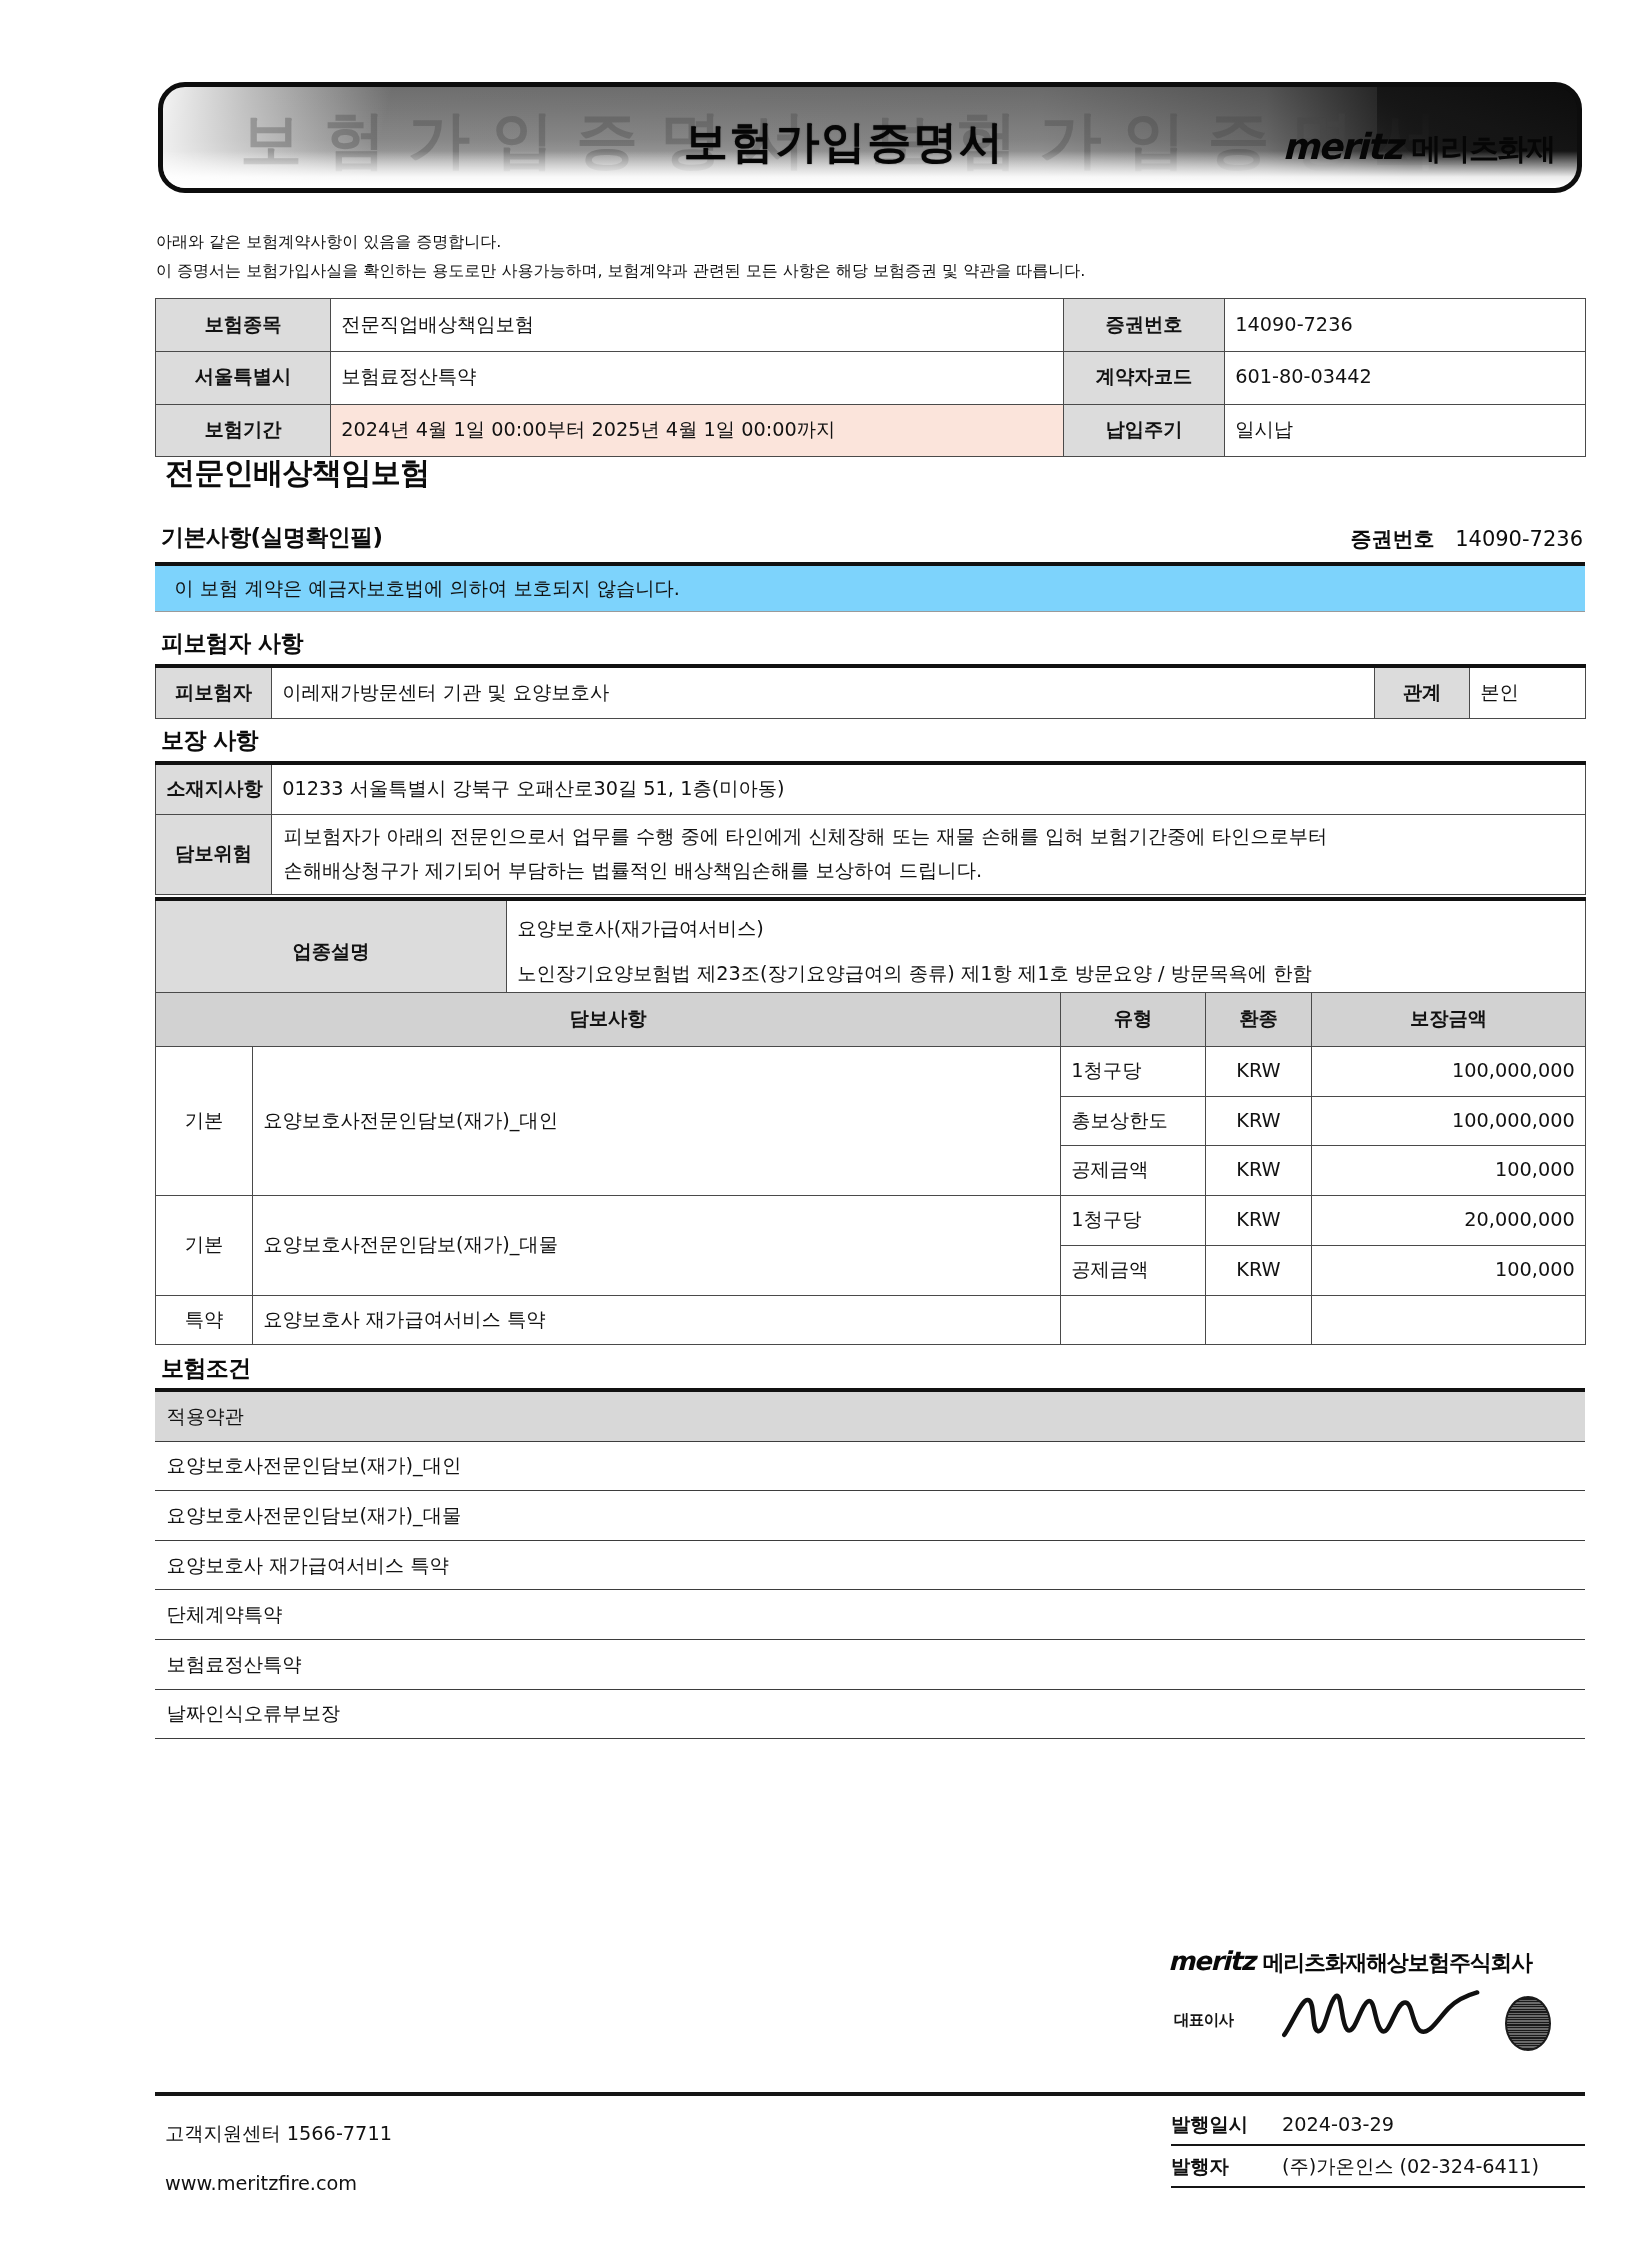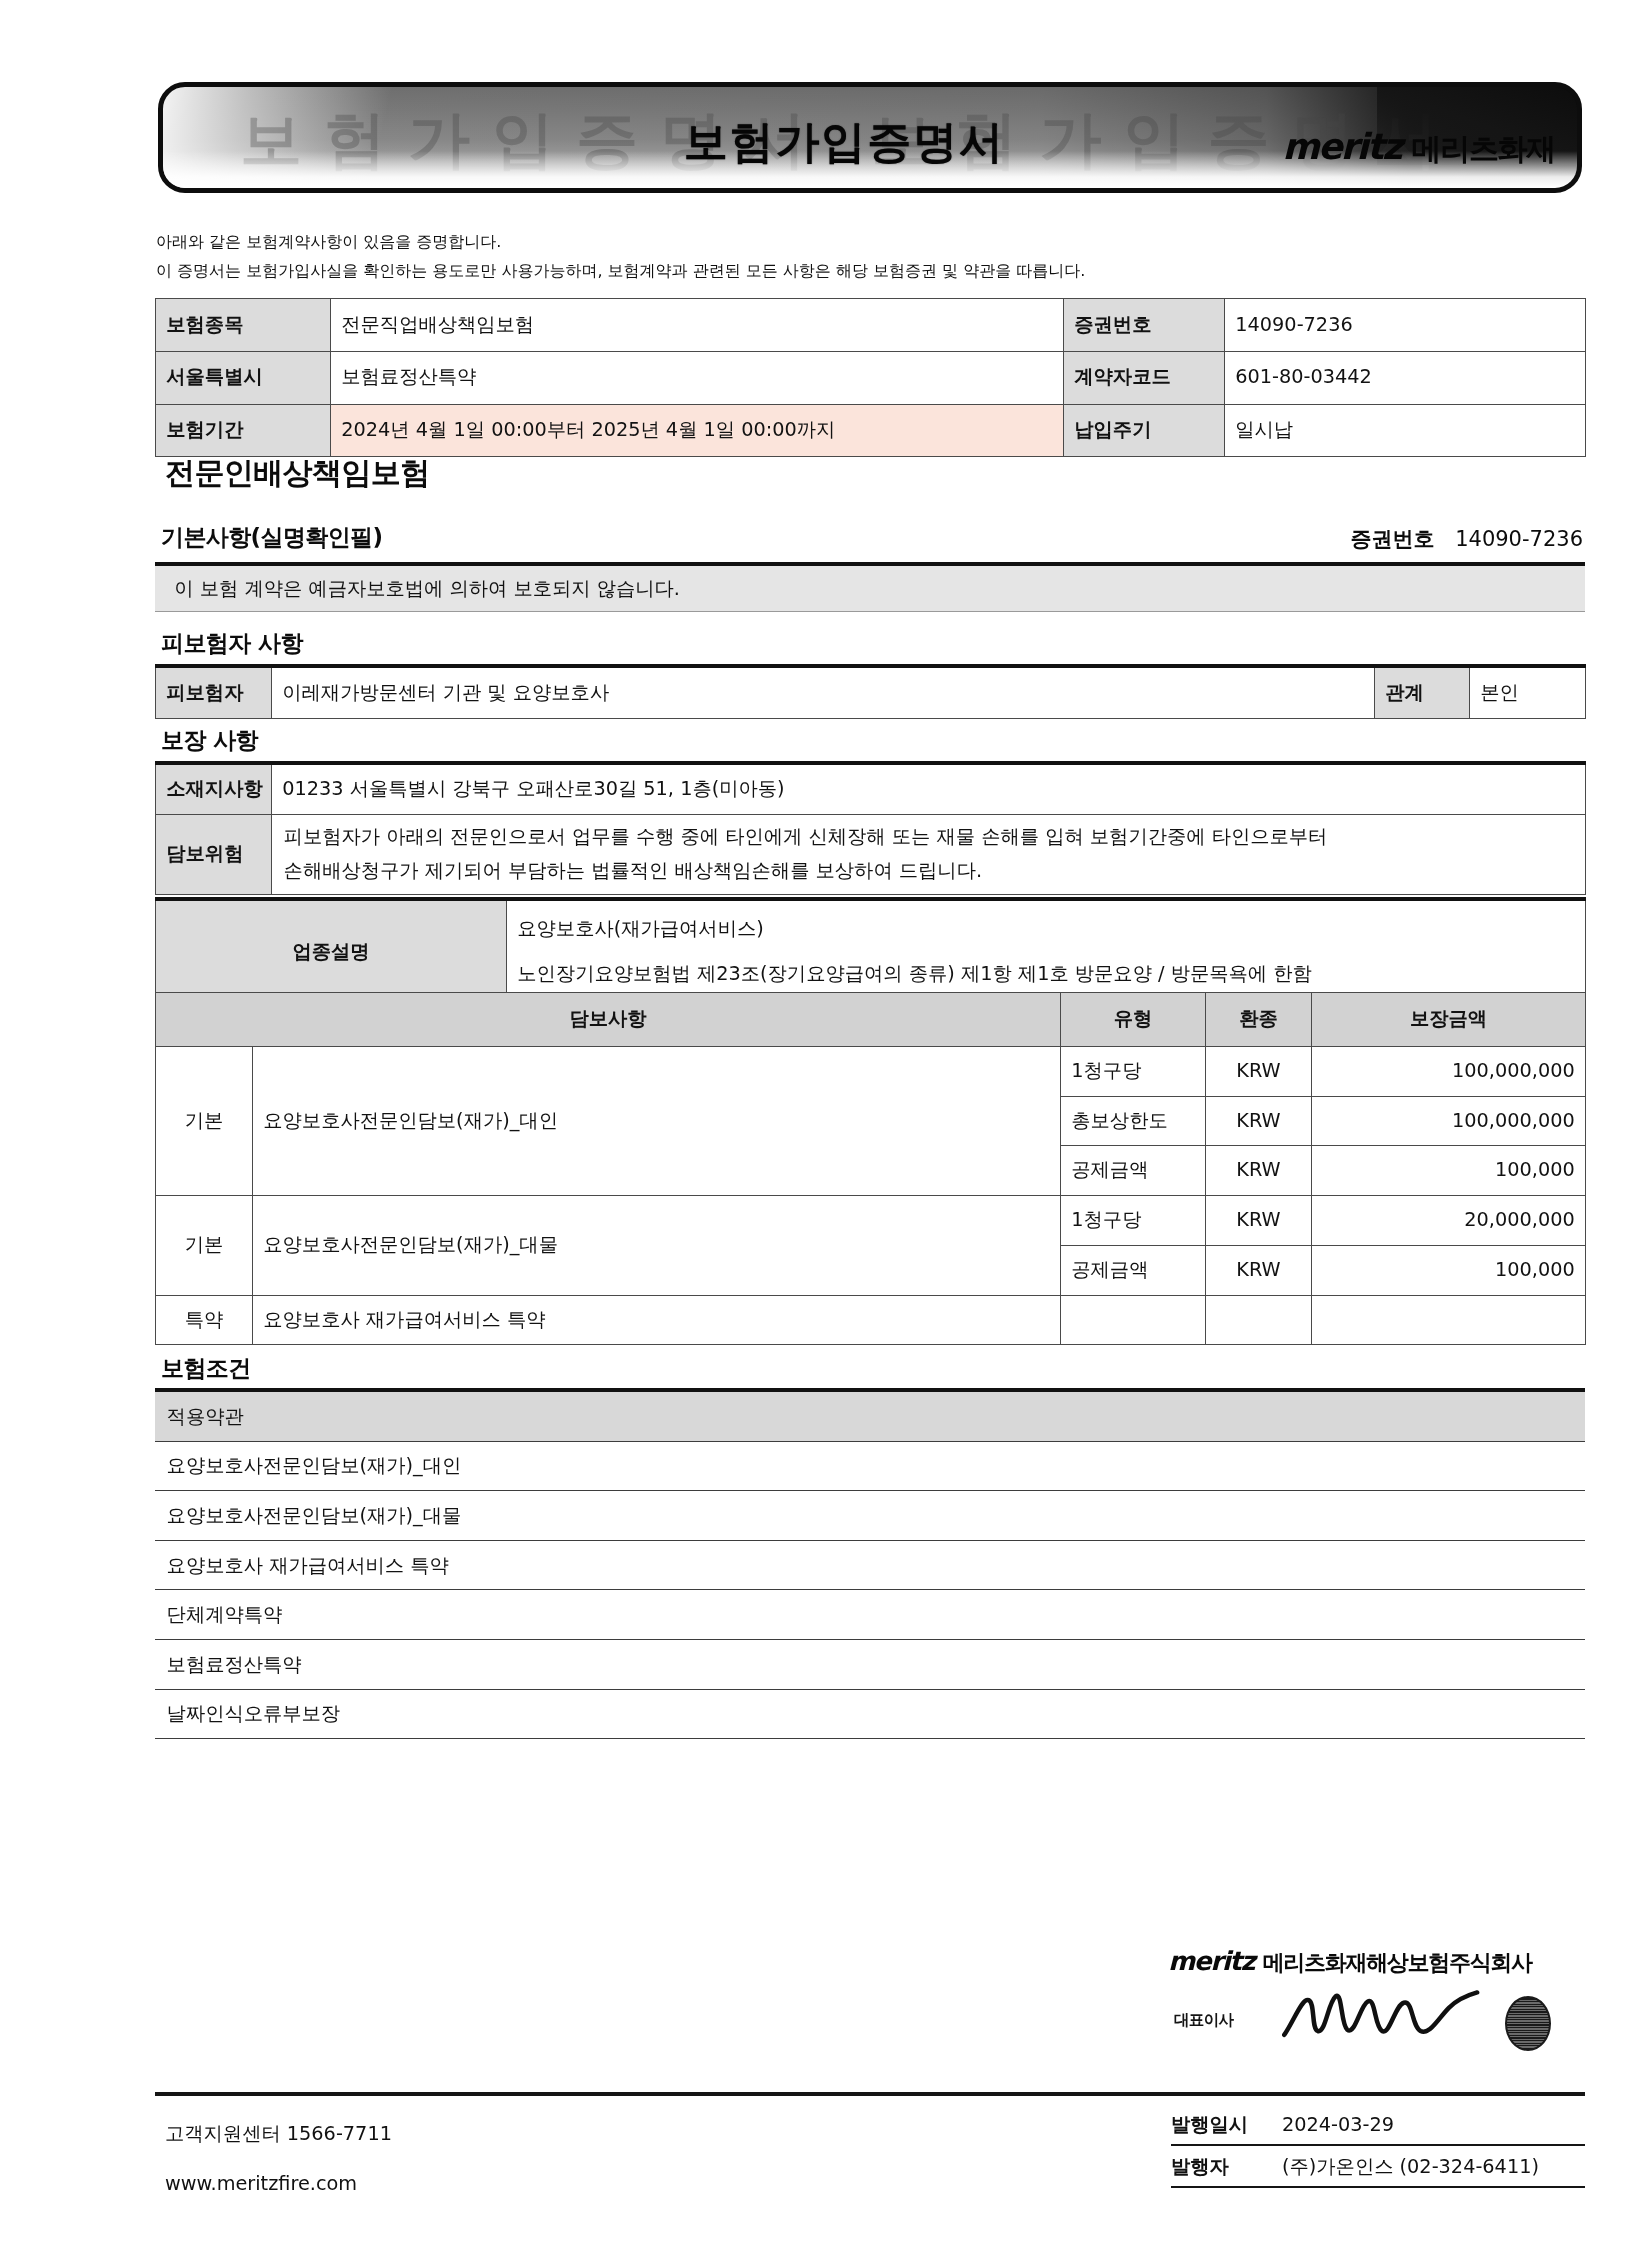--- a/index.html
+++ b/index.html
@@ -124,21 +124,21 @@
   }
   table.grid td {
     border: 0.6px solid #4a4a4a;
     padding: 6.4px 10.3px;
     vertical-align: middle;
     line-height: 1.38;
   }
   .lbl {
     background: #dcdcdc;
     font-weight: bold;
-    text-align: left;
+    text-align: center;
     white-space: nowrap;
   }
   .val { background: #ffffff; }
   .hl { background: #fbe4db; }
 
   
   .t-top {
     position: absolute;
     left: 155px;
     top: 298px;
@@ -172,21 +172,21 @@
   .h2-right .k { font-weight: bold; margin-right: 20.6px; }
 
   
   .notice {
     position: absolute;
     left: 155px;
     width: 1430px;
     box-sizing: border-box;
     border-top: 4.5px solid #111;
     border-bottom: 0.6px solid #9a9a9a;
-    background: #e5e5e5;
+    background: #7dd3fc;
     font-size: 19.3px;
     padding: 9px 14px 9px 19.3px;
     color: #111;
   }
 
   
   .t-insured { position: absolute; left: 155px; }
   .t-insured td { height: 37px; }
   .t-insured .topbar { border-top: 4.5px solid #111; }
 

